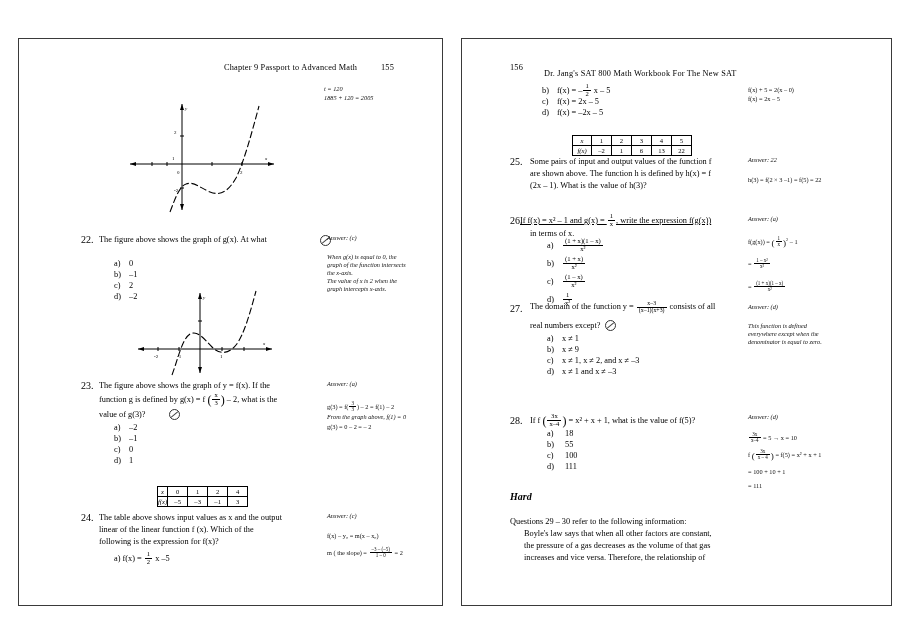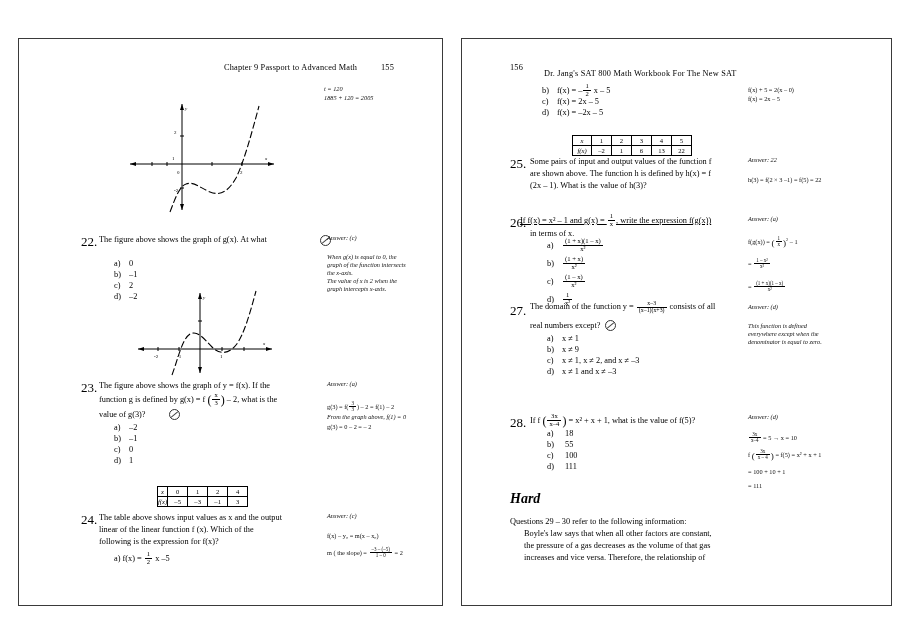--- a/index.html
+++ b/index.html
@@ -7,27 +7,27 @@
   .spread{position:relative;width:910px;height:644px;background:#fff;}
 
   .page{position:absolute;top:38px;background:#fff;border:1px solid #3a3a3a;box-sizing:border-box;}
   .page.left{left:18px;width:425px;height:568px;}
   .page.right{left:461px;width:431px;height:568px;}
 
   .pg-inner{position:relative;width:100%;height:100%;}
 
   
   .hdr{position:absolute;font-size:8.3px;letter-spacing:.2px;white-space:nowrap;}
-  .qnum{position:absolute;font-size:13px;}
+  .qnum{position:absolute;font-size:10px;}
   .qtext{position:absolute;font-size:8.3px;line-height:11.5px;}
   .opt{position:absolute;font-size:8.3px;line-height:11.5px;white-space:nowrap;}
   .ans{position:absolute;font-size:6.3px;font-style:italic;line-height:8.6px;color:#111;}
   .ansmath{position:absolute;font-size:6.3px;line-height:9.4px;color:#111;font-style:normal;}
   .note{position:absolute;font-size:6.3px;font-style:italic;line-height:8.6px;color:#111;}
-  .sect{position:absolute;font-size:14px;font-weight:bold;font-style:italic;}
+  .sect{position:absolute;font-size:10px;font-weight:bold;font-style:italic;}
 
   
   .frac{display:inline-block;vertical-align:-0.42em;text-align:center;line-height:1.02;margin:0 1px;}
   .frac .n{display:block;padding:0 2px;font-size:.86em;}
   .frac .d{display:block;padding:0 2px;border-top:1px solid #000;font-size:.86em;}
   .frac.sm{vertical-align:-0.38em;}
   .frac.sm .n,.frac.sm .d{font-size:.80em;}
   sup{font-size:.68em;vertical-align:super;}
   .paren{display:inline-block;font-size:1.45em;vertical-align:-0.22em;line-height:.7;}
 

